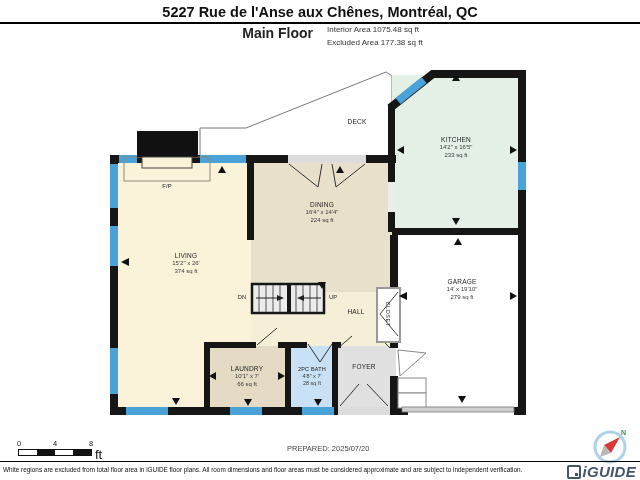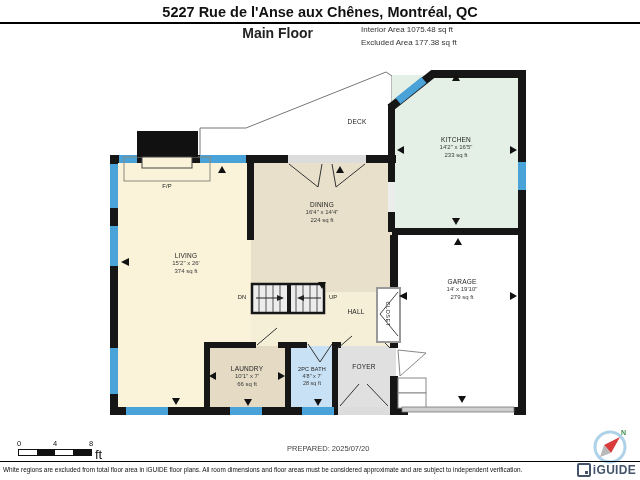--- a/index.html
+++ b/index.html
@@ -2,34 +2,34 @@
 <html><head>
 <meta charset="utf-8">
 <style>
   html,body{margin:0;padding:0;}
   body{width:640px;height:480px;position:relative;background:#fff;overflow:hidden;
        font-family:"Liberation Sans", sans-serif;color:#111;}
   .abs{position:absolute;}
   .title{top:4px;left:0;width:640px;text-align:center;font-size:14.5px;font-weight:bold;}
   .hrule{left:0;width:640px;height:1.5px;background:#000;}
   .floorlbl{top:25px;left:240px;width:73px;text-align:right;font-size:14px;font-weight:bold;color:#222;}
-  .arealine{left:327px;font-size:8px;color:#333;margin-left:34px;}
+  .arealine{left:327px;font-size:8px;color:#333;}
   .rl{transform:translate(-50%,-50%);text-align:center;line-height:1.3;white-space:nowrap;}
   .rname{font-size:6.5px;color:#222;letter-spacing:.2px;}
   .rdim{font-size:6px;color:#3a3a3a;}
   .small-lbl{font-size:5.8px;color:#222;transform:translate(-50%,-50%);white-space:nowrap;}
   .closet-lbl{font-size:5.5px;color:#222;writing-mode:vertical-rl;transform:translate(-50%,-50%);letter-spacing:.5px;}
   .ticknum{font-size:7.5px;color:#111;transform:translateX(-50%);position:absolute;top:-11px;}
   .scalebar{top:449px;left:18px;width:72px;height:5px;border:1px solid #111;display:flex;}
   .seg{flex:1 0 auto;height:100%;}
   .ftunit{top:447px;left:95px;font-size:13px;color:#111;}
   .prepared{top:444px;left:287px;font-size:7.5px;color:#444;}
   .disclaimer{top:466px;left:3px;width:560px;font-size:6.4px;color:#111;}
   .brand{top:463px;right:4px;display:flex;align-items:center;gap:2px;color:#44546a;}
-  .brand-text{font-size:12px;font-weight:bold;letter-spacing:.3px;}
+  .brand-text{font-size:15px;font-weight:bold;letter-spacing:.3px;font-style:italic;}
   .brand-box{width:10px;height:10px;border:2.2px solid #44546a;border-radius:2px;position:relative;}
   .brand-box:after{content:"";position:absolute;right:1px;bottom:1px;width:3px;height:3px;background:#44546a;}
 </style>
 </head>
 <body>
 
 <div class="abs title">5227 Rue de l'Anse aux Chênes, Montréal, QC</div>
 <div class="abs hrule" style="top:22px"></div>
 <div class="abs floorlbl">Main Floor</div>
 <div class="abs arealine" style="top:25px">Interior Area 1075.48 sq ft</div>

